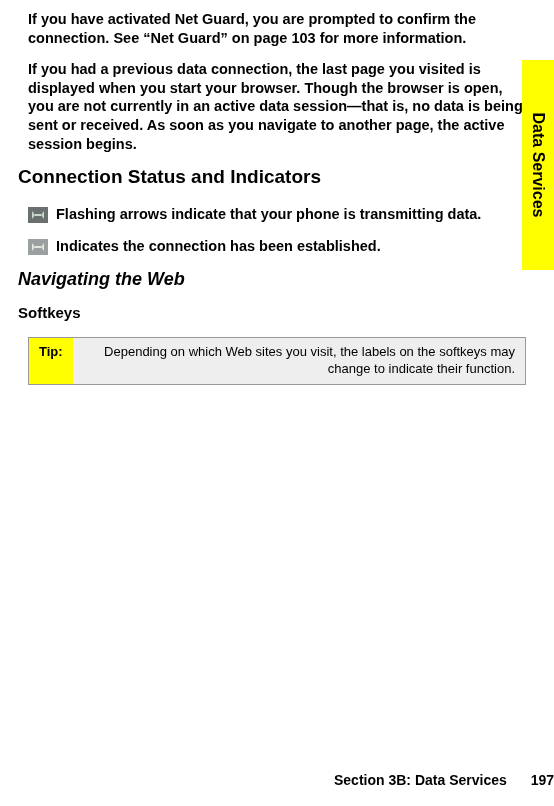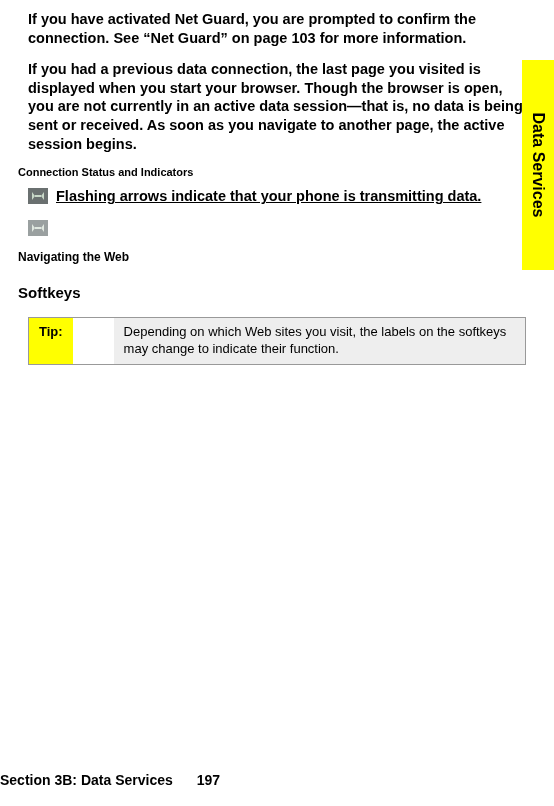--- a/index.html
+++ b/index.html
@@ -19,43 +19,43 @@
       padding: 10px 28px 16px 18px;
     }
     .para {
       font-size: 14.5px;
       line-height: 1.3;
       margin-bottom: 12px;
       font-weight: bold;
       padding-left: 10px;
     }
     .heading1 {
-      font-size: 11px;
+      font-size: 19px;
       font-weight: bold;
-      margin-bottom: 8px;
+      margin-bottom: 17px;
       margin-top: 4px;
     }
     .heading2 {
-      font-size: 12px;
+      font-size: 18px;
       font-weight: bold;
       margin-bottom: 2px;
       margin-top: 8px;
+      font-style: italic;
     }
     .heading3 {
       font-size: 15px;
       font-weight: bold;
       margin-bottom: 8px;
-      margin-top: 20px;
+      margin-top: 14px;
     }
     .icon-row {
       display: flex;
-      align-items: center;
+      align-items: flex-start;
       margin-bottom: 10px;
       padding-left: 10px;
-      text-decoration: underline;
     }
     .status-icon {
       flex-shrink: 0;
       margin-right: 8px;
       margin-top: 2px;
     }
     .icon-text {
       font-size: 14.5px;
       font-weight: bold;
       line-height: 1.3;
@@ -76,43 +76,43 @@
       position: absolute;
       top: 50%;
       left: 50%;
       transform: translate(-50%, -50%);
       white-space: nowrap;
     }
     .tip-box {
       display: flex;
       margin: 16px 0 16px 10px;
       border: 1px solid #999;
-      gap: 41px;
     }
     .tip-label {
       background: #ffff00;
       padding: 6px 10px;
       font-size: 13px;
       font-weight: bold;
       display: flex;
       align-items: flex-start;
       flex-shrink: 0;
     }
     .tip-content {
       background: #eeeeee;
       padding: 6px 10px;
       font-size: 13px;
       line-height: 1.3;
       flex: 1;
+      text-align: right;
     }
     .footer {
       position: absolute;
       bottom: 18px;
       width: 100%;
-      text-align: left;
+      text-align: right;
       font-size: 14px;
       font-weight: bold;
     }
     .page-num {
       margin-left: 20px;
     }
   </style>
 </head>
 <body>
 
@@ -143,20 +143,21 @@
 
   <div class="icon-row">
     <span class="status-icon">
       <svg width="20" height="16" viewBox="0 0 20 16">
         <rect x="0" y="0" width="20" height="16" fill="#9aa0a0"></rect>
         <path d="M4 12 L4 4 L7 8 Z" fill="#e0e8e0"></path>
         <path d="M16 4 L16 12 L13 8 Z" fill="#e0e8e0"></path>
         <rect x="7" y="7" width="6" height="2" fill="#e0e8e0"></rect>
       </svg>
     </span>
+    <span class="icon-text">Indicates the connection has been established.</span>
   </div>
 
 
   <h2 class="heading2">Navigating the Web</h2>
 
 
   <h3 class="heading3">Softkeys</h3>
 
 
   <div class="tip-box">

